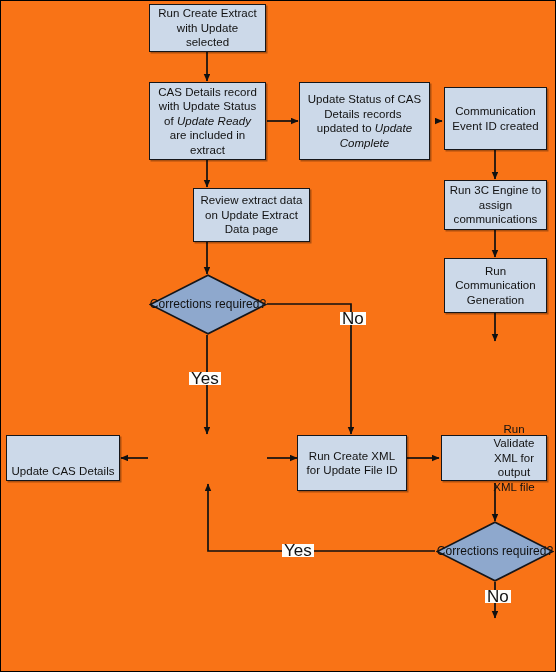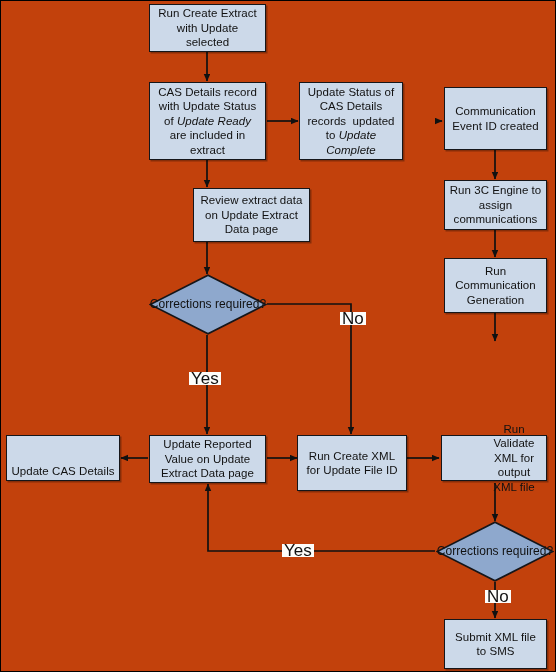--- a/index.html
+++ b/index.html
@@ -4,21 +4,21 @@
 <style>
   html, body {
     margin: 0;
     padding: 0;
     background: #ffffff;
   }
   #canvas {
     position: relative;
     width: 556px;
     height: 672px;
-    background: #c2410c;
+    background: #f97316;
     border: 1px solid #000000;
     box-sizing: border-box;
     font-family: "Liberation Sans", sans-serif;
     overflow: hidden;
   }
   svg#wires {
     position: absolute;
     left: 0;
     top: 0;
     width: 556px;
@@ -119,21 +119,21 @@
   </svg>
 
   <div class="node proc" style="left:148px; top:3px; width:117px; height:48px;">
     <span>Run Create Extract with Update selected</span>
   </div>
 
   <div class="node proc" style="left:148px; top:81px; width:117px; height:78px;">
     <span>CAS Details record with Update Status of <em>Update Ready</em> are included in extract</span>
   </div>
 
-  <div class="node proc" style="left:298px; top:81px; width:104px; height:78px;">
+  <div class="node proc" style="left:298px; top:81px; width:131px; height:78px;">
     <span>Update Status of CAS Details records&nbsp; updated to <em>Update Complete</em></span>
   </div>
 
   <div class="node proc" style="left:443px; top:86px; width:103px; height:63px;">
     <span>Communication Event ID created</span>
   </div>
 
   <div class="node proc" style="left:443px; top:179px; width:103px; height:50px;">
     <span>Run 3C Engine to assign communications</span>
   </div>
@@ -144,35 +144,29 @@
 
 
   <div class="node proc" style="left:148px; top:187px; width:117px; height:54px;margin-left:44px;">
     <span>Review extract data on Update Extract Data page</span>
   </div>
 
   <div class="node proc" style="left:5px; top:434px; width:114px; height:46px;align-items:flex-end;">
     <span>Update CAS Details</span>
   </div>
 
-  <div class="node proc" style="left:148px; top:434px; width:117px; height:48px;">
-    <span>Update Reported Value on Update Extract Data page</span>
-  </div>
 
   <div class="node proc" style="left:296px; top:434px; width:110px; height:56px;">
     <span>Run Create XML for Update File ID</span>
   </div>
 
   <div class="node proc" style="left:440px; top:434px; width:106px; height:46px;padding-left:44px;">
     <span>Run Validate XML for output XML file</span>
   </div>
 
-  <div class="node proc" style="left:443px; top:618px; width:103px; height:50px;">
-    <span>Submit XML file to SMS</span>
-  </div>
 
   <div class="node decision" style="left:148px; top:273px; width:118px; height:61px;">
     <svg class="dshape" viewBox="0 0 118 61" preserveAspectRatio="none">
       <polygon points="59,1.2 116.8,30.5 59,59.8 1.2,30.5" fill="#8ea8cd" stroke="#15161a" stroke-width="1.7"></polygon>
     </svg>
     <span class="dlabel">Corrections required?</span>
   </div>
 
   <div class="node decision" style="left:435px; top:520px; width:118px; height:61px;">
     <svg class="dshape" viewBox="0 0 118 61" preserveAspectRatio="none">

